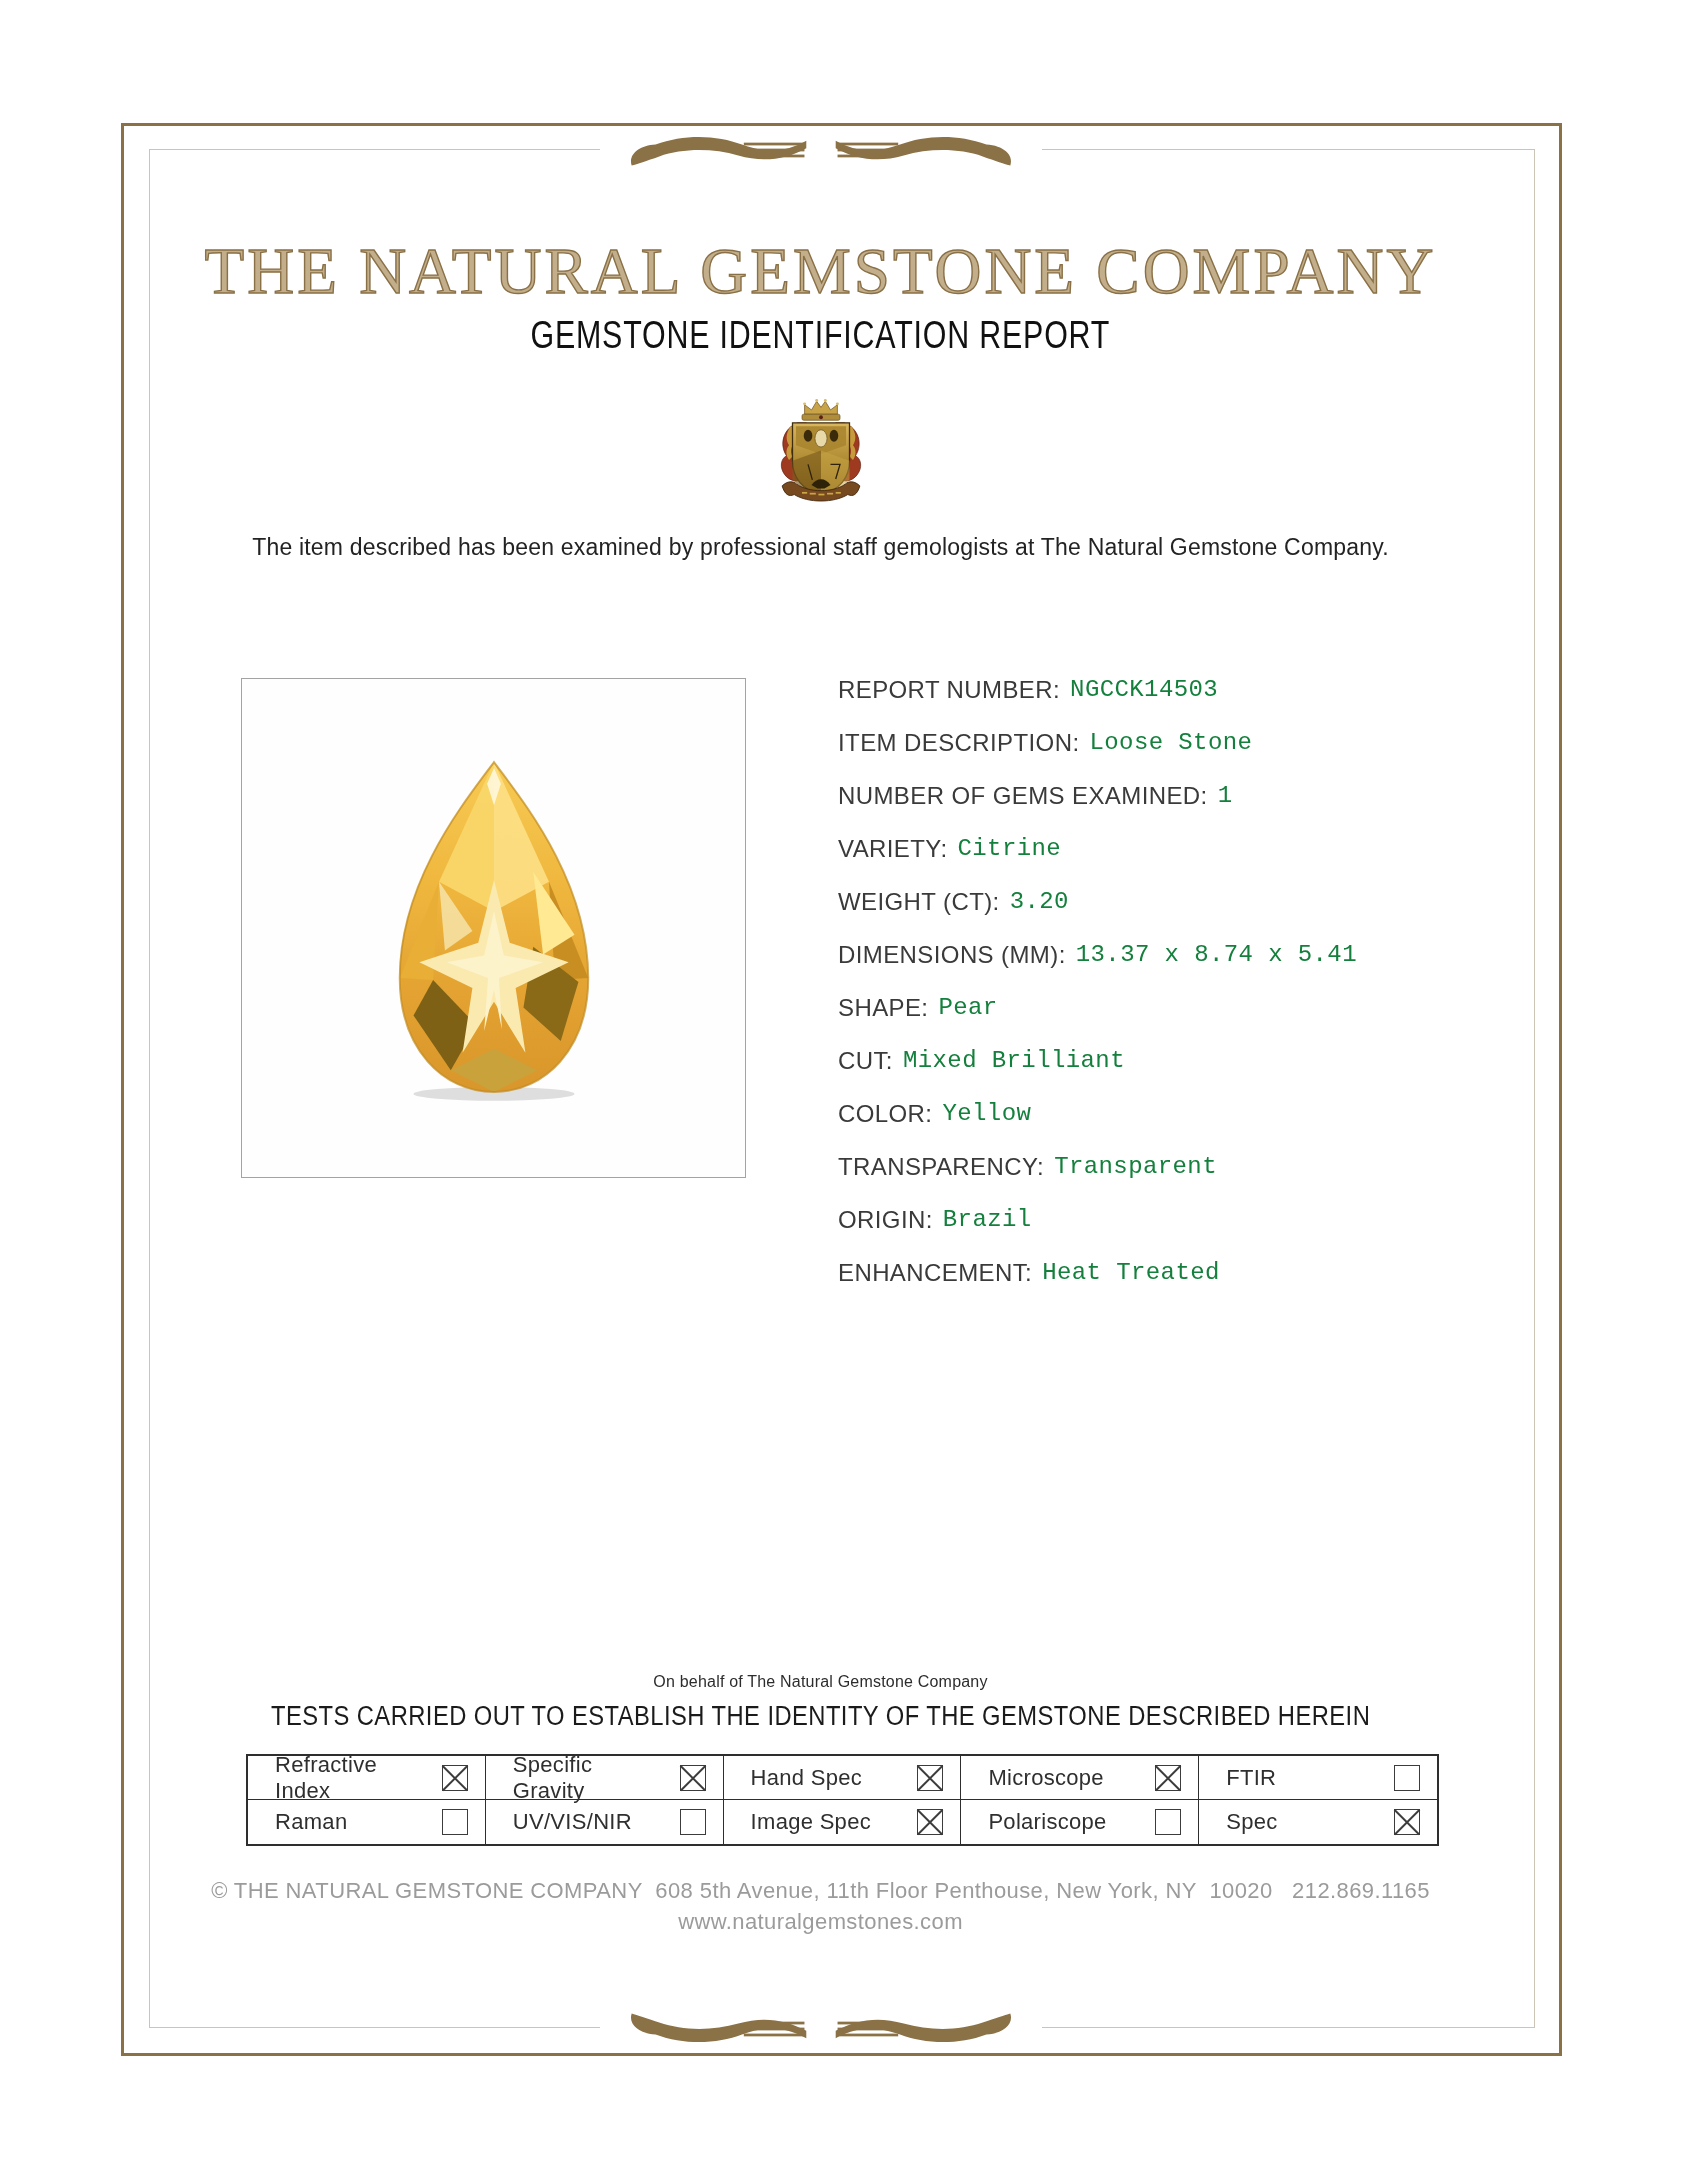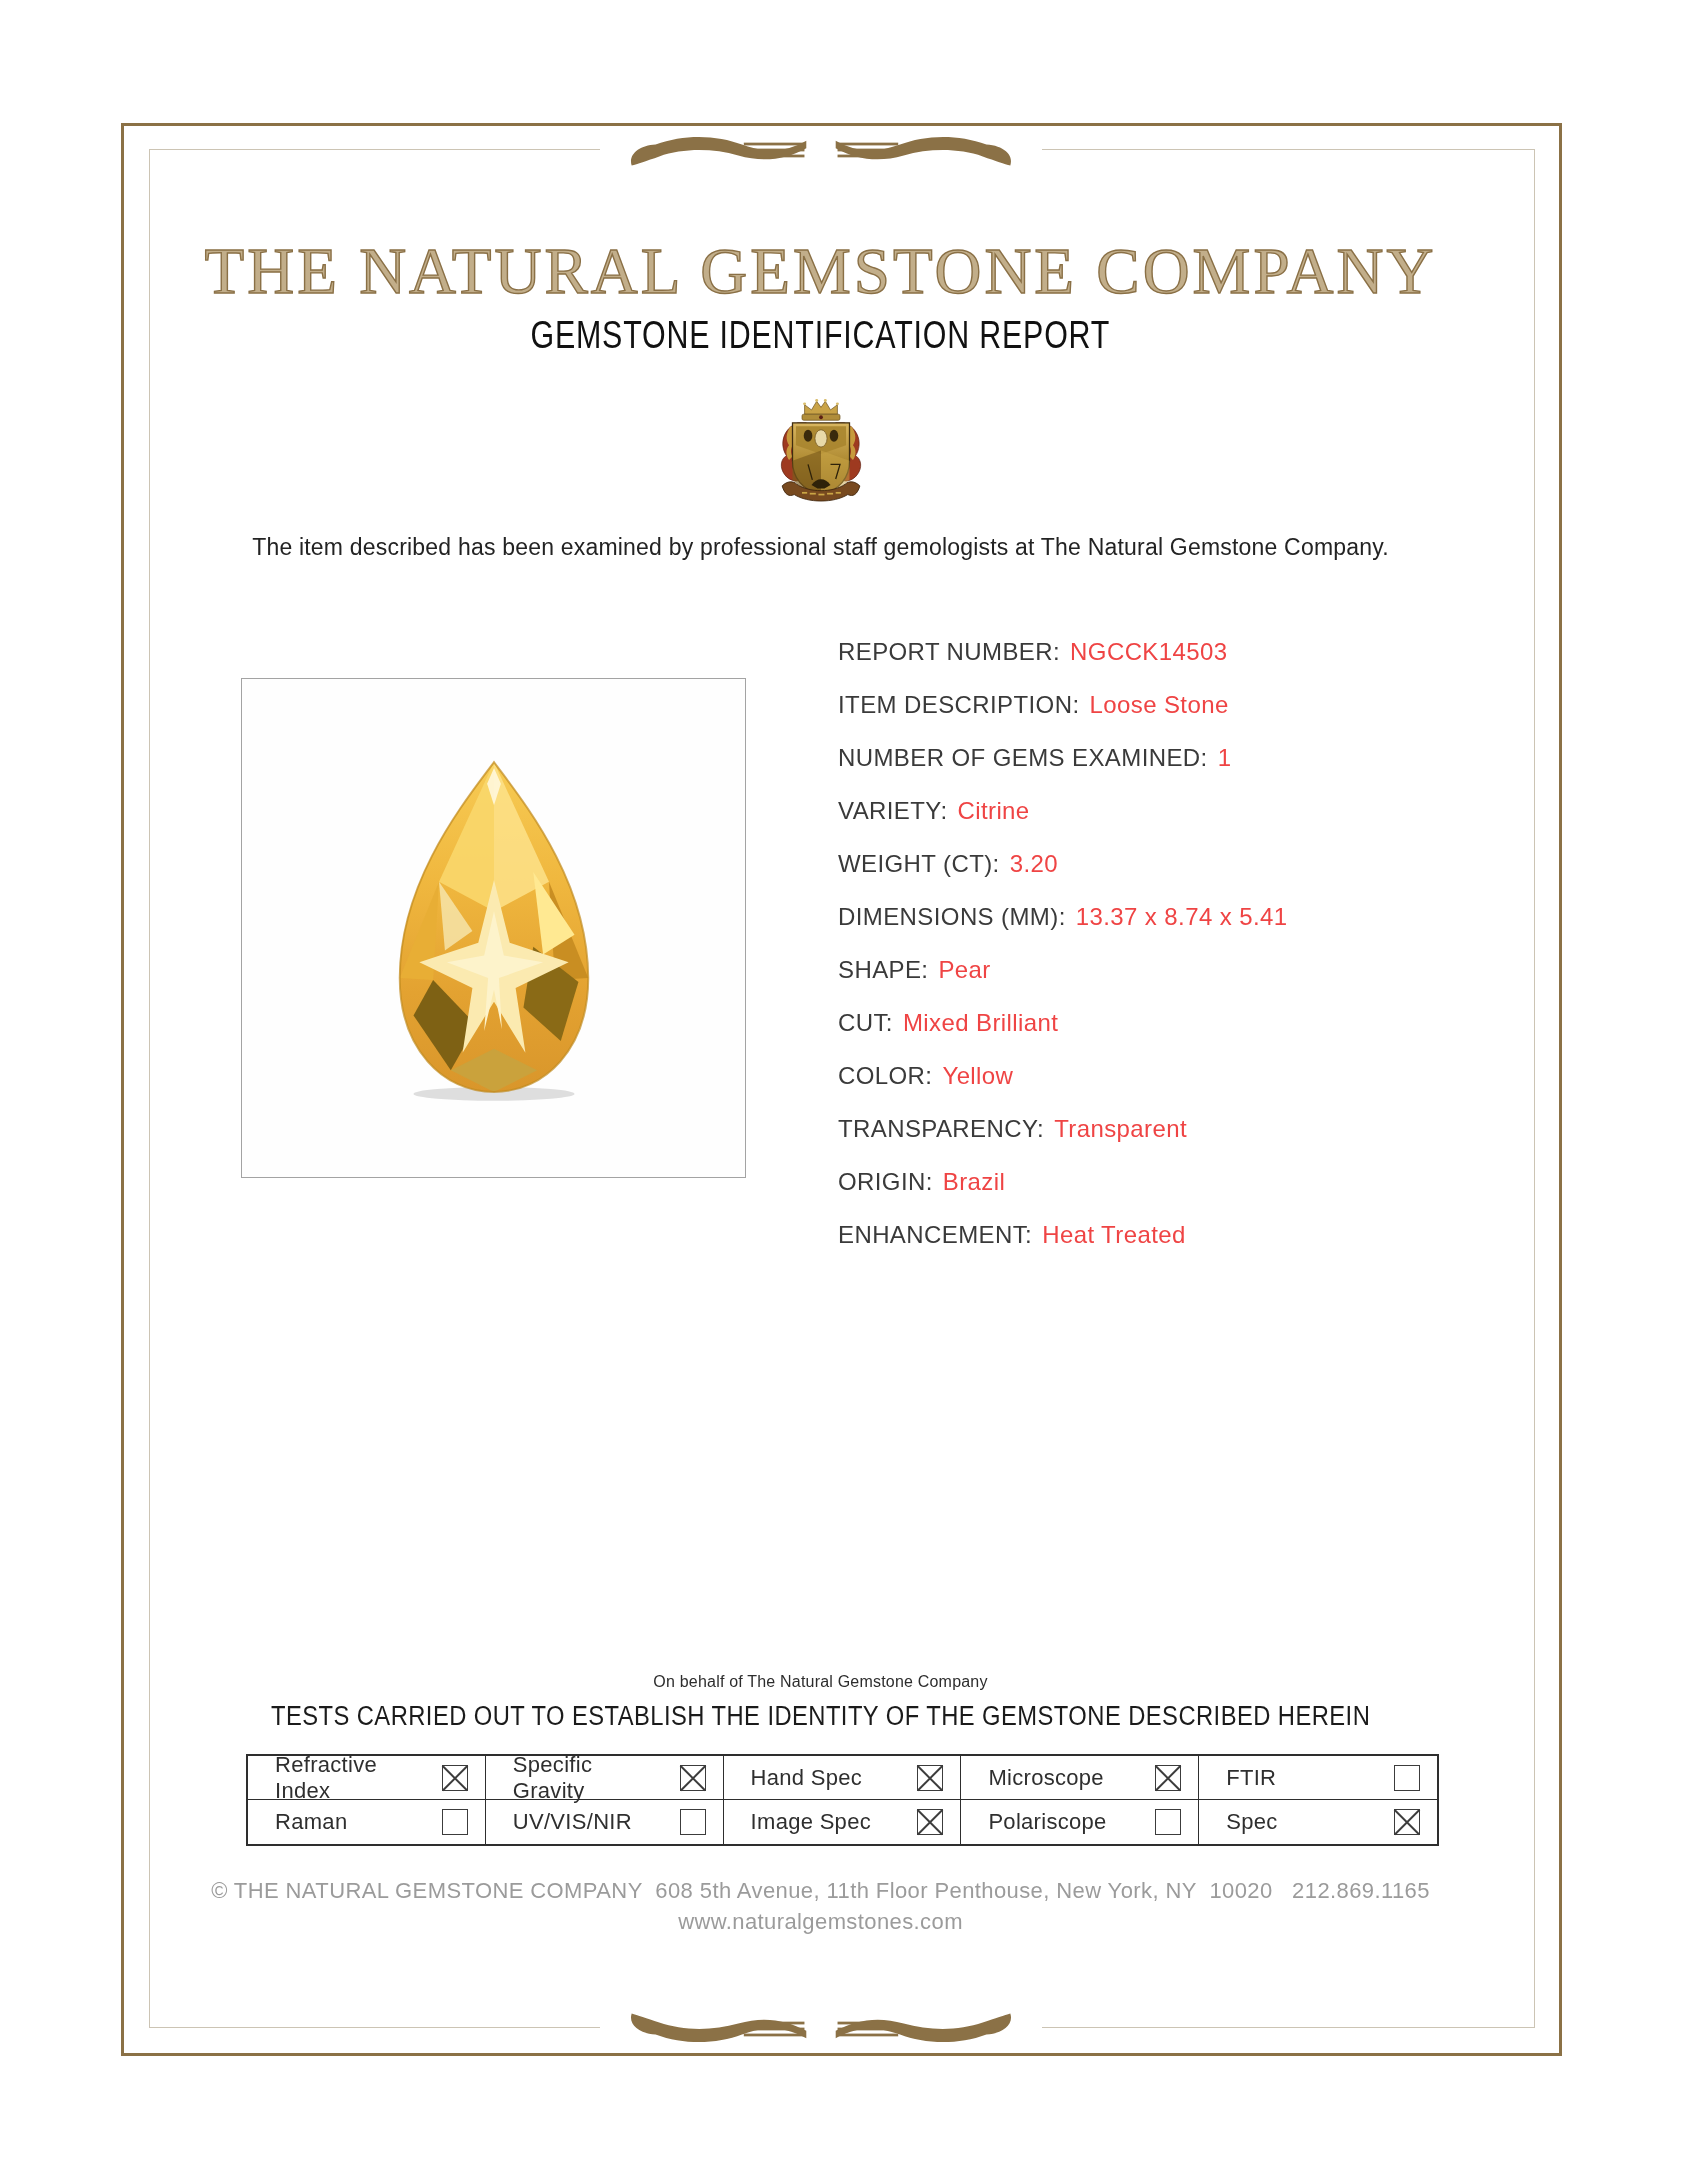--- a/index.html
+++ b/index.html
@@ -44,27 +44,27 @@
     position:absolute; top:531px; left:0; width:100%; text-align:center;
     font-size:23px; line-height:33px; color:#232323; letter-spacing:0.2px;
   }
   
   .photo-frame {
     position:absolute; left:241px; top:678px; width:505px; height:500px;
     border:1px solid #a3a3a3; background:#fefefe;
     display:flex; align-items:center; justify-content:center;
   }
   
-  .details { position:absolute; left:838px; top:640px; }
+  .details { position:absolute; left:838px; top:678px; }
   .detail-row {
     height:53px; font-size:24px; line-height:24px; color:#3e3e3e;
     letter-spacing:0.4px; display:flex; white-space:pre;
   }
   .detail-row .lbl { color:#3a3a3a; }
-  .detail-row .val { margin-left:10px; color:#ef4444; }
+  .detail-row .val { margin-left:10px; color:#15803d;font-family:Liberation Mono, monospace; }
   
   .on-behalf {
     position:absolute; top:1673px; left:0; width:100%; text-align:center;
     font-size:16px; color:#2d2d2d; letter-spacing:0.2px;
   }
   .tests-heading {
     position:absolute; top:1701px; left:0; width:100%; text-align:center;
     font-size:27px; color:#1b1b1b; white-space:nowrap;
   }
   .tests-heading span { display:inline-block; transform:scaleX(0.88); letter-spacing:0.5px; }

